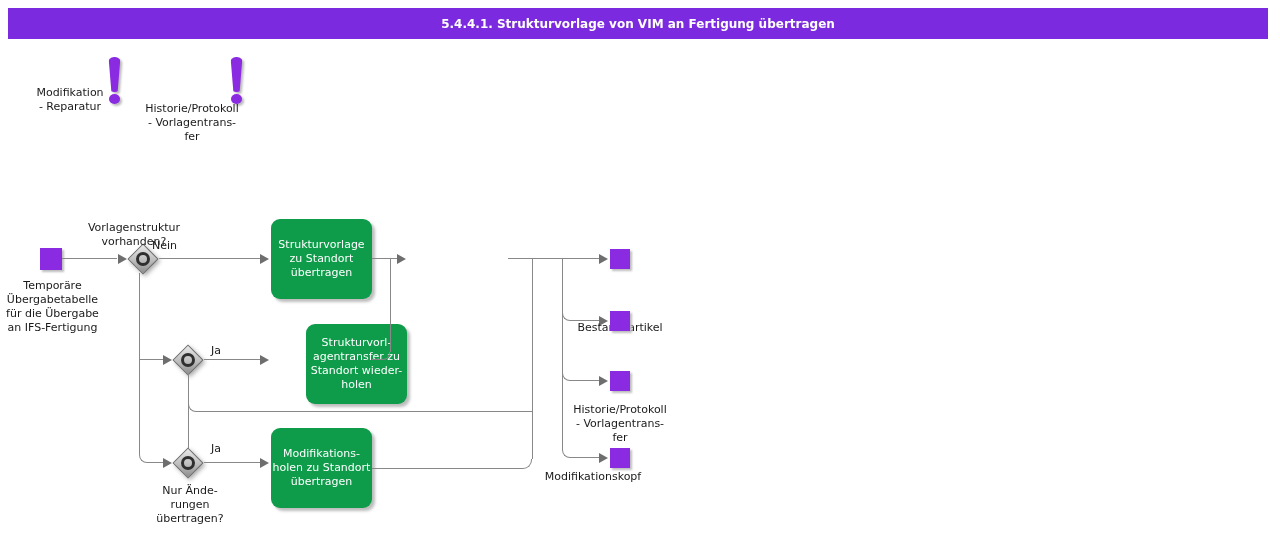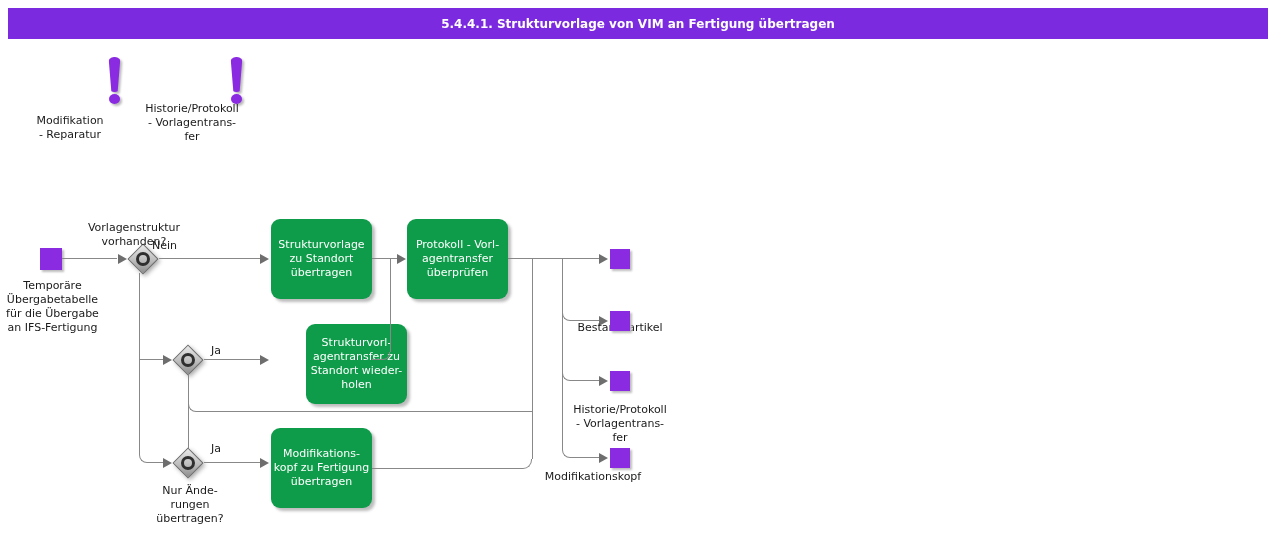--- a/index.html
+++ b/index.html
@@ -53,21 +53,21 @@
 <body>
 
 <div id="canvas">
 
   <div class="titlebar">5.4.4.1. Strukturvorlage von VIM an Fertigung übertragen</div>
 
   <div class="exc">
     <div class="exc-bar" style="left:64px;top:57px;"></div>
     <div class="exc-dot" style="left:65px;top:94px;"></div>
   </div>
-  <div class="lbl" style="left:0px;top:114px;width:140px;text-align:center;">Modifikation
+  <div class="lbl" style="left:0px;top:86px;width:140px;text-align:center;">Modifikation
 - Reparatur</div>
 
   <div class="exc">
     <div class="exc-bar" style="left:186px;top:57px;"></div>
     <div class="exc-dot" style="left:187px;top:94px;"></div>
   </div>
   <div class="lbl" style="left:122px;top:102px;width:140px;">Historie/Protokoll
 - Vorlagentrans-
 fer</div>
 
@@ -116,29 +116,26 @@
   <div class="lbl" style="left:211px;top:442px;">Ja</div>
   <div class="lbl" style="left:120px;top:484px;width:140px;">Nur Ände-
 rungen
 übertragen?</div>
   <div class="h" style="left:204px;top:462px;width:56px;"></div>
   <div class="arr" style="left:260px;top:458px;"></div>
 
   <div class="task" style="left:271px;top:219px;">Strukturvorlage
 zu Standort
 übertragen</div>
-  <div class="task" style="left:407px;top:219px;">Protokoll - Vorl-
-agentransfer
-überprüfen</div>
   <div class="task" style="left:271px;top:324px;margin-left:35px;">Strukturvorl-
 agentransfer zu
 Standort wieder-
 holen</div>
   <div class="task" style="left:271px;top:428px;">Modifikations-
-kopf zu Fertigung
+holen zu Standort
 übertragen</div>
 
   <div class="h" style="left:372px;top:258px;width:25px;"></div>
   <div class="arr" style="left:397px;top:254px;"></div>
   <div class="h" style="left:372px;top:359px;width:11px;"></div>
   <div class="elb-br" style="left:383px;top:352px;width:7px;height:8px;"></div>
   <div class="v" style="left:390px;top:259px;height:93px;"></div>
 
   <div class="h" style="left:508px;top:258px;width:91px;"></div>
   <div class="arr" style="left:599px;top:254px;"></div>

